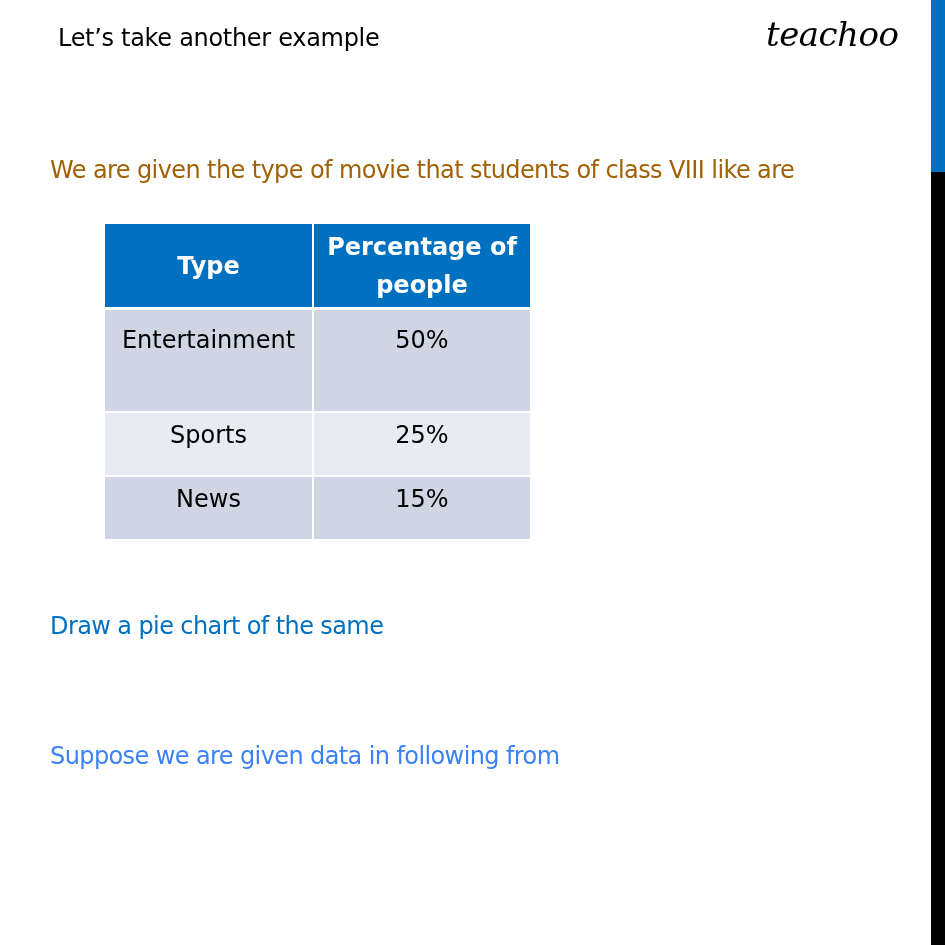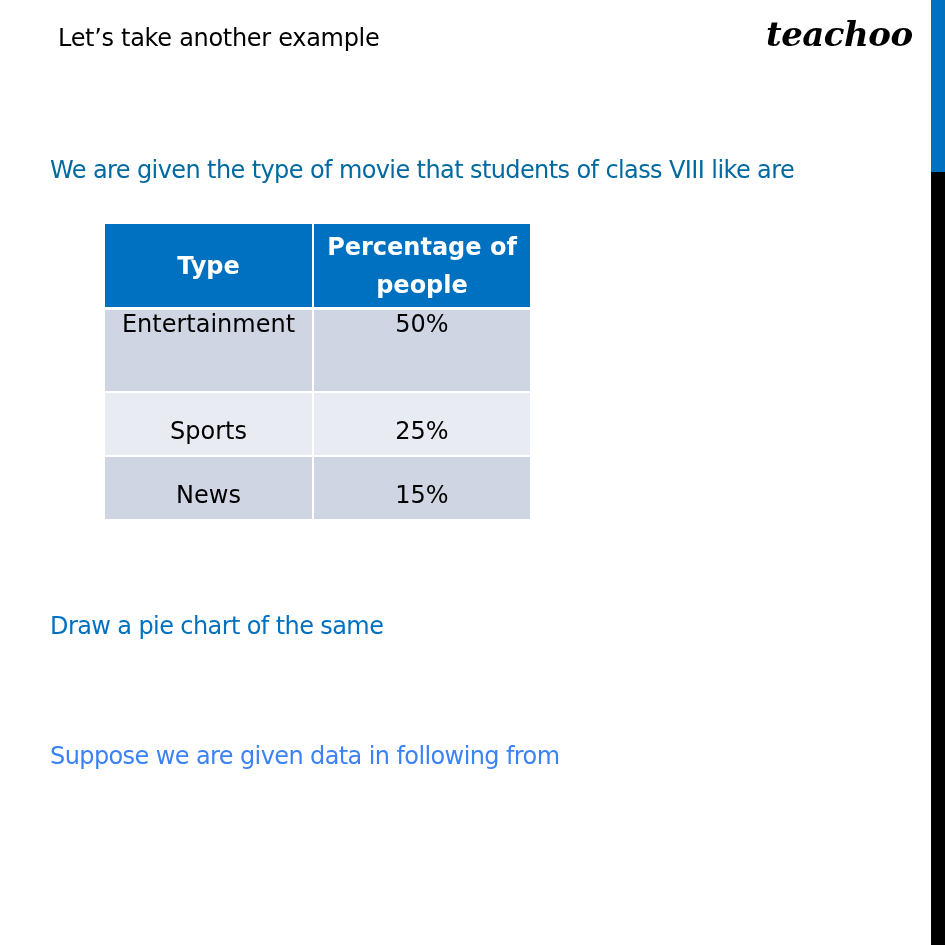--- a/index.html
+++ b/index.html
@@ -17,27 +17,27 @@
       background: #000000;
     }
     .heading {
       position: absolute; left: 50px; top: 24px;
       font-size: 27px; color: #000; letter-spacing: -0.3px;
       font-family: "DejaVu Sans", sans-serif; font-size: 24px; margin-left: 8px;
     }
     .logo {
       position: absolute; left: 766px; top: 14px;
       font-family: "DejaVu Serif", serif;
-      font-weight: bold; font-style: italic;
+      font-weight: normal; font-style: italic;
       font-size: 34px; color: #000; letter-spacing: -0.5px;
     }
     .intro {
       position: absolute; left: 50px; top: 156px;
       font-family: "DejaVu Sans", sans-serif;
-      font-size: 24px; color: #0369a1; letter-spacing: -0.6px;
+      font-size: 24px; color: #a16207; letter-spacing: -0.6px;
       white-space: nowrap;
     }
     table.data-table {
       position: absolute; left: 105px; top: 224px;
       border-collapse: separate; border-spacing: 0;
       font-family: "DejaVu Sans", sans-serif;
     }
     table.data-table th, table.data-table td {
       border-right: 2px solid #ffffff;
       border-bottom: 2px solid #ffffff;
@@ -49,22 +49,22 @@
       font-size: 24px; line-height: 38px; height: 83px;
       border-bottom: 3px solid #ffffff;
     }
     table.data-table td {
       color: #000; font-size: 24px; vertical-align: top;
     }
     .col-type { width: 207px; }
     .col-pct { width: 216px; }
     tr.row-odd td { background: #cfd5e3; }
     tr.row-even td { background: #e8ebf1; }
-    tr.r0 td { height: 83px; padding-top: 0; box-sizing: border-box; }
-    tr.r1 td, tr.r2 td, tr.r3 td { height: 64px; padding-top: 24px; box-sizing: border-box; }
+    tr.r0 td { height: 103px; padding-top: 16px; box-sizing: border-box; }
+    tr.r1 td, tr.r2 td, tr.r3 td { height: 64px; padding-top: 8px; box-sizing: border-box; }
     tr.r3 td { border-bottom: none; }
     .prompt {
       position: absolute; left: 50px; top: 612px;
       font-family: "DejaVu Sans", sans-serif;
       font-size: 24px; color: #0070c0; letter-spacing: -0.6px;
     }
     .followup {
       position: absolute; left: 50px; top: 742px;
       font-family: "DejaVu Sans", sans-serif;
       font-size: 24px; color: #3b82f6; letter-spacing: -0.6px;

